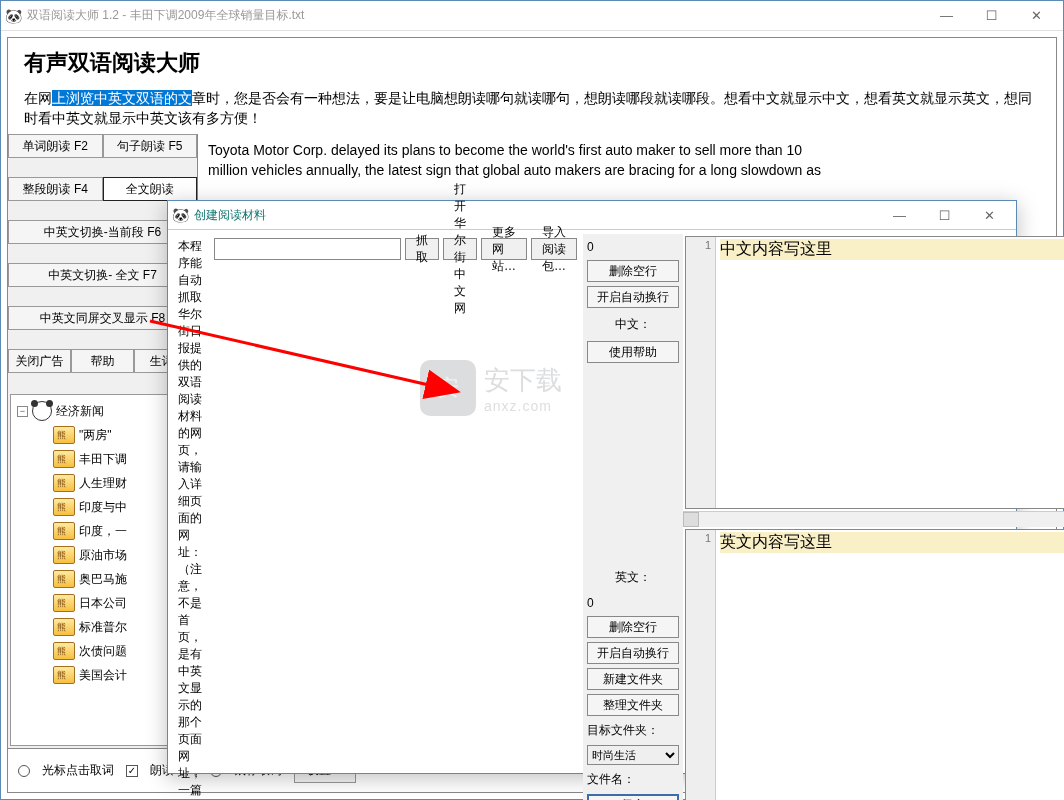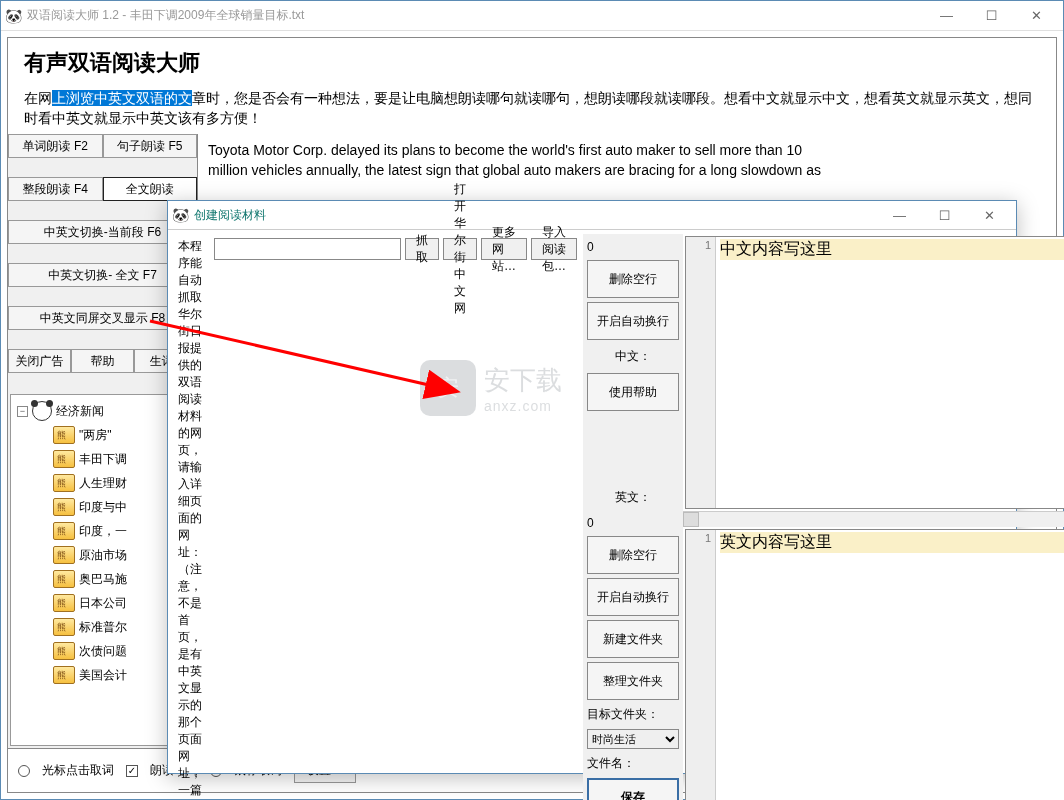--- a/index.html
+++ b/index.html
@@ -172,21 +172,21 @@
 }
 .dlg-main { flex: 1; display: flex; }
 .dlg-side {
   width: 100px;
   display: flex; flex-direction: column;
   padding: 4px; gap: 4px;
   background: #f0f0f0;
 }
 .dlg-side label { font-size: 12px; text-align: center; padding: 4px 0; }
 .side-btn {
-  height: 38px; background: #f5f5f5; border: 1px solid #888;
+  height: 22px; background: #f5f5f5; border: 1px solid #888;
   font-size: 12px; display:flex; align-items:center; justify-content:center; cursor:pointer;
 }
 .side-btn.primary { border: 2px solid #3a6ea5; font-weight: bold; }
 .side-select { width: 100%; height: 20px; border: 1px solid #888; font-size: 11px; }
 .side-text { font-size: 12px; padding: 2px 0; }
 .dlg-editors { flex: 1; display: flex; flex-direction: column; }
 .editor-pane {
   flex: 1;
   display: flex;
   border: 1px solid #888;

